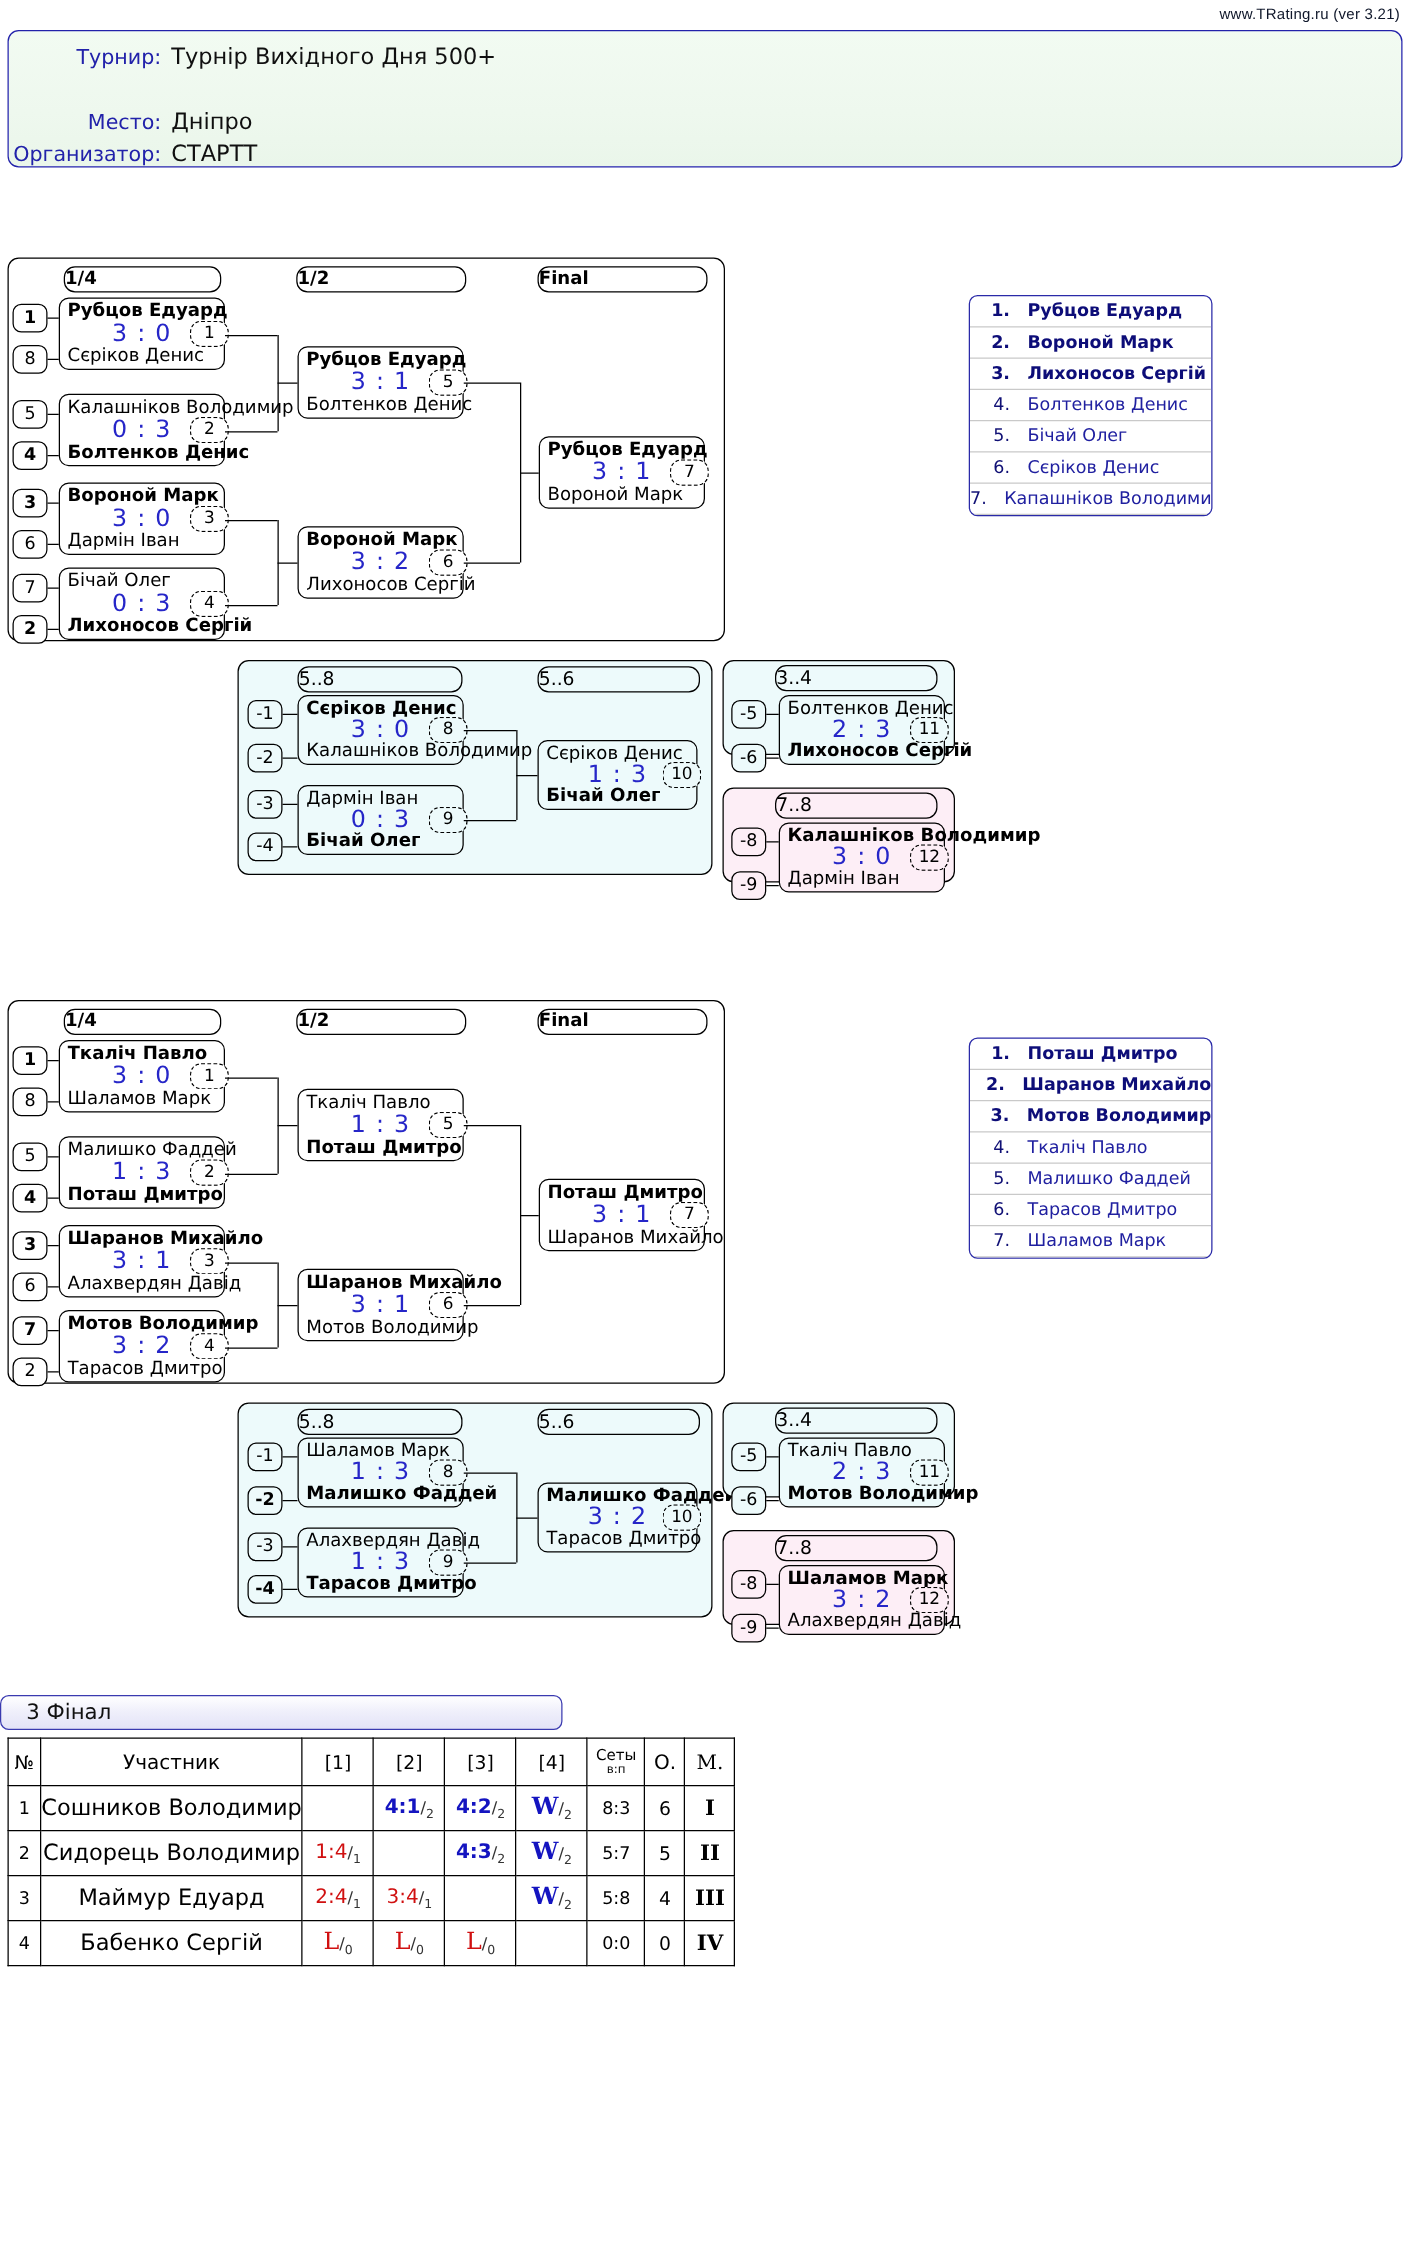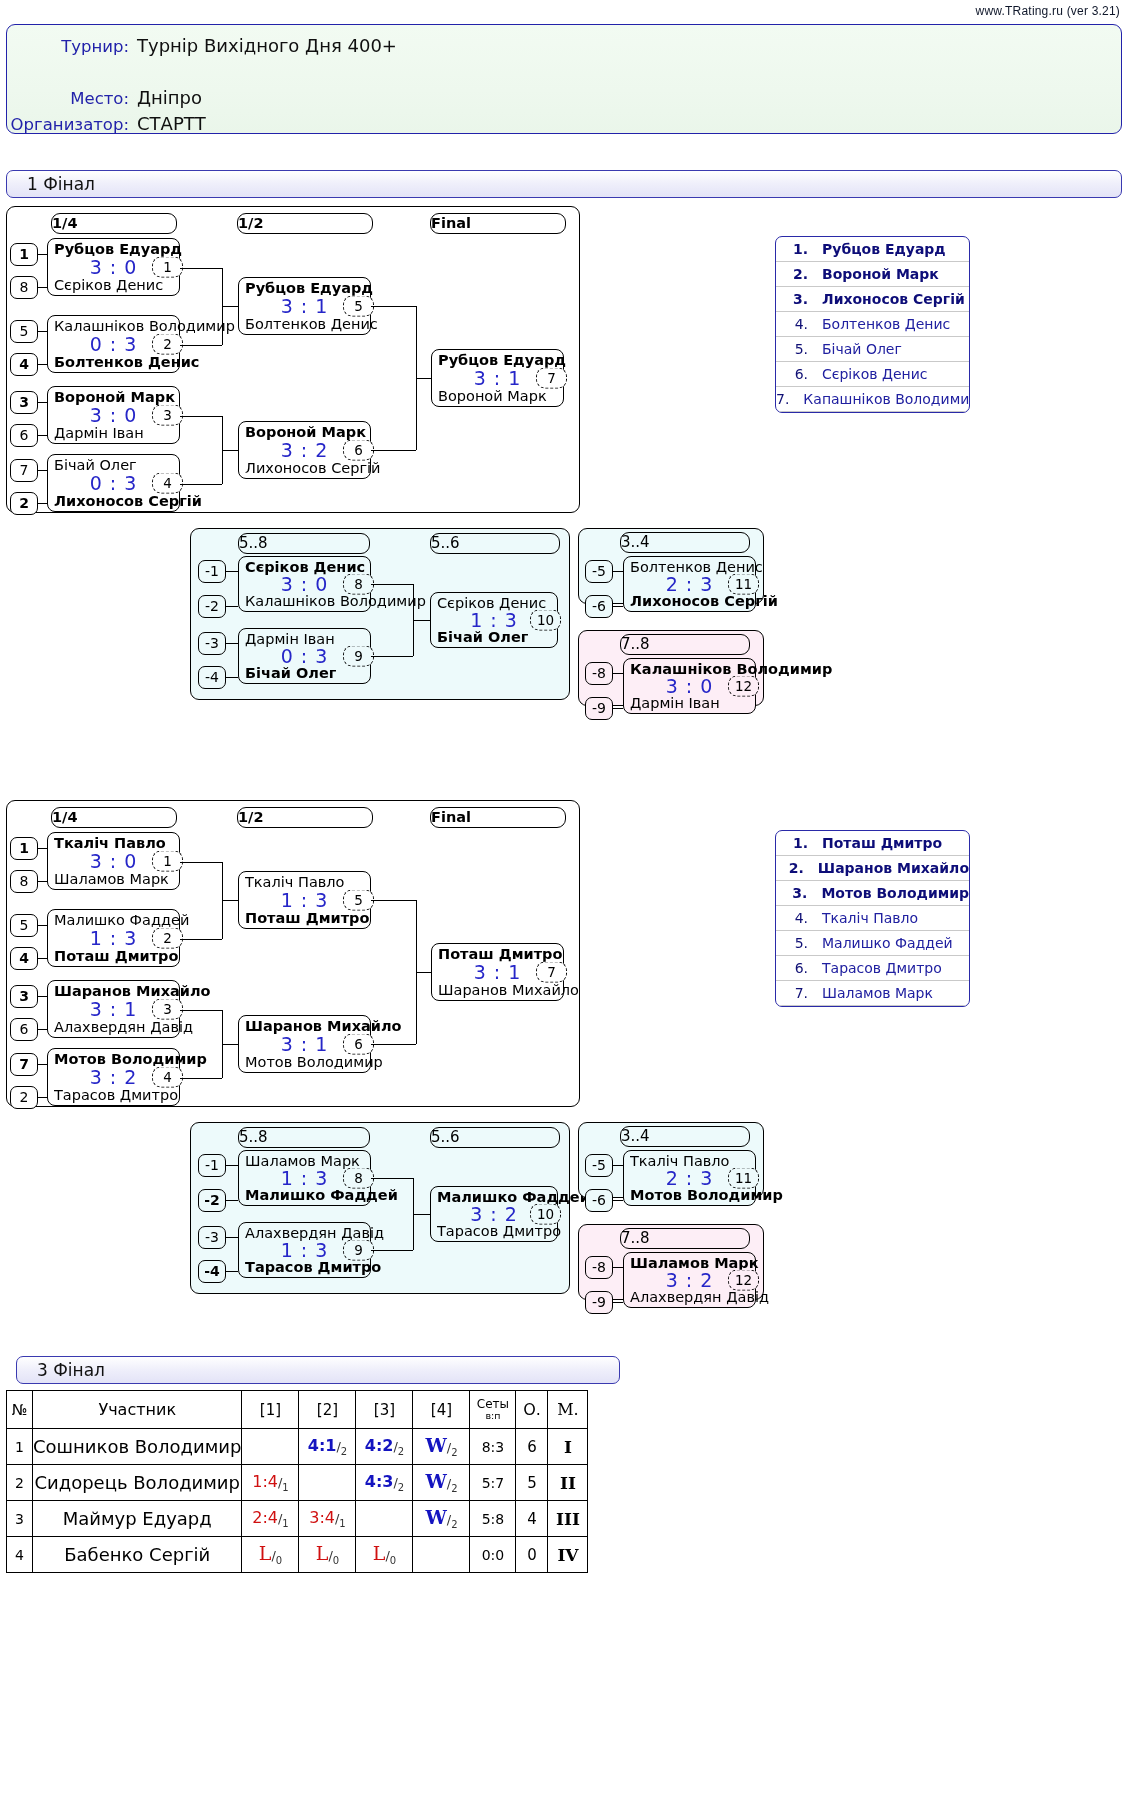--- a/index.html
+++ b/index.html
@@ -239,35 +239,32 @@
 </head>
 <body>
 
 <div id="page">
 
   <div class="watermark">www.TRating.ru (ver 3.21)</div>
 
   <div class="info-panel">
     <div class="info-row" style="left:0; top:10px; width:600px;">
       <div class="info-label">Турнир:</div>
-      <div class="info-value">Турнір Вихідного Дня 400+</div>
+      <div class="info-value">Турнір Вихідного Дня 500+</div>
     </div>
     <div class="info-row" style="left:0; top:88px; width:600px;">
       <div class="info-label">Организатор:</div>
       <div class="info-value">СТАРТТ</div>
     </div>
     <div class="info-row" style="left:0; top:62px; width:600px;">
       <div class="info-label">Место:</div>
       <div class="info-value">Дніпро</div>
     </div>
   </div>
 
-  <div class="section-bar" style="left:6px; top:170px; width:1116px;">
-    <span>1 Фінал</span>
-  </div>
 
   <div class="frame" style="left:6px; top:206px; width:574px; height:307px;"></div>
 
   <div class="round-pill" style="left:51px; top:213px; width:126px;">1/4</div>
   <div class="round-pill" style="left:237px; top:213px; width:136px;">1/2</div>
   <div class="round-pill" style="left:430px; top:213px; width:136px;">Final</div>
 
   <div class="seed bold" style="left:10px; top:243px;">1</div>
   <div class="seed" style="left:10px; top:276px;">8</div>
   <div class="seed" style="left:10px; top:320px;">5</div>
@@ -624,21 +621,21 @@
     <div class="rank-row">
       <div class="rank-pos">7.</div>
       <div class="rank-name">Шаламов Марк</div>
     </div>
     <div class="rank-row">
       
       
     </div>
   </div>
 
-  <div class="section-bar" style="left:16px; top:1356px; width:604px;padding-left:28px;">
+  <div class="section-bar" style="left:0; top:1356px; width:450px;padding-left:28px;">
     <span>3 Фінал</span>
   </div>
 
   <div class="gridwrap" style="left:6px; top:1390px;">
     <table class="grid">
       <thead>
         <tr>
           <th class="h-num">№</th>
           <th class="h-part">Участник</th>
           <th class="h-col">[1]</th>

